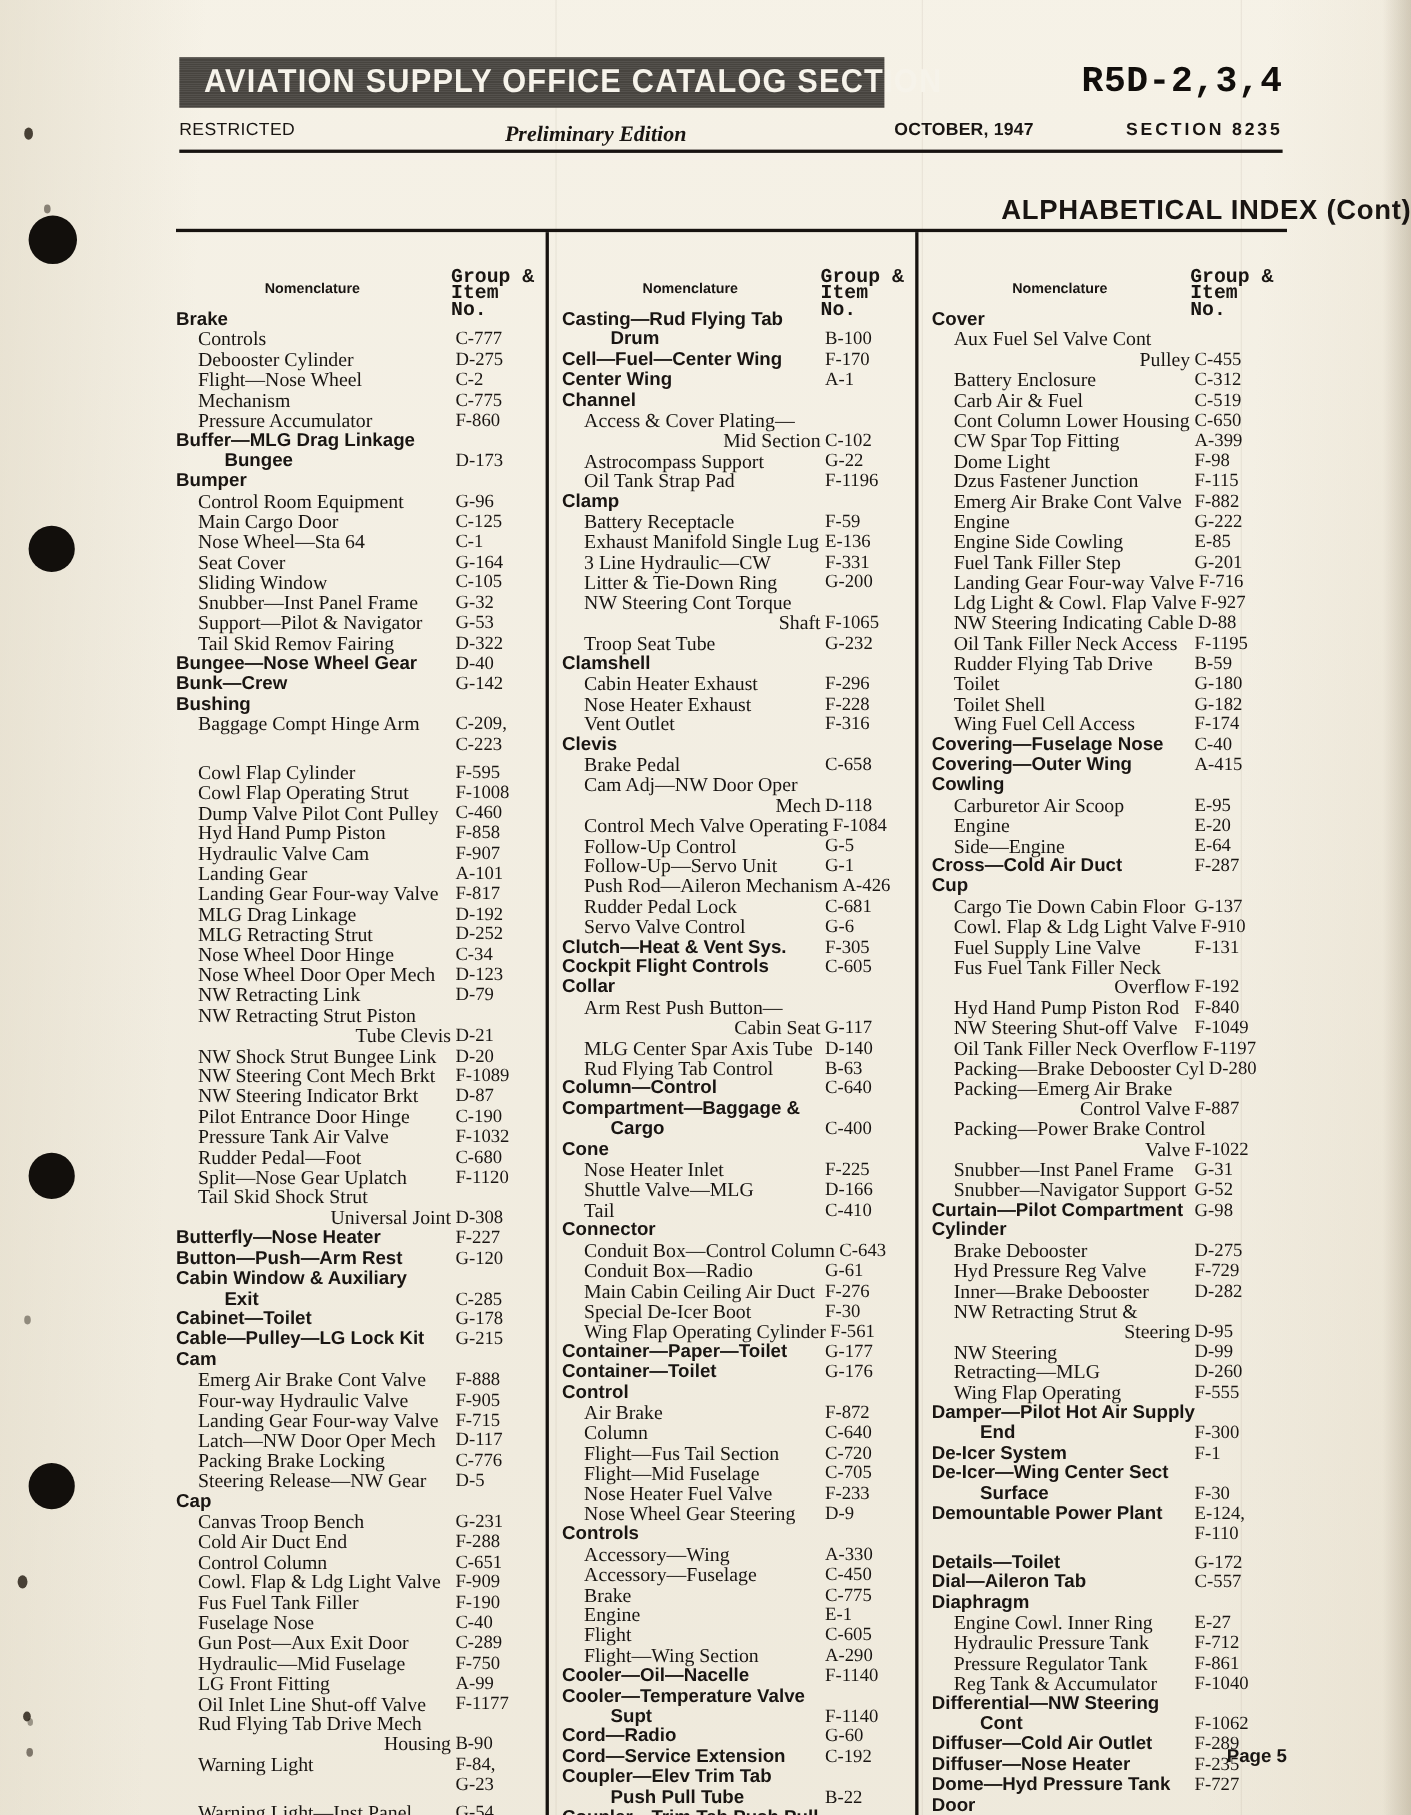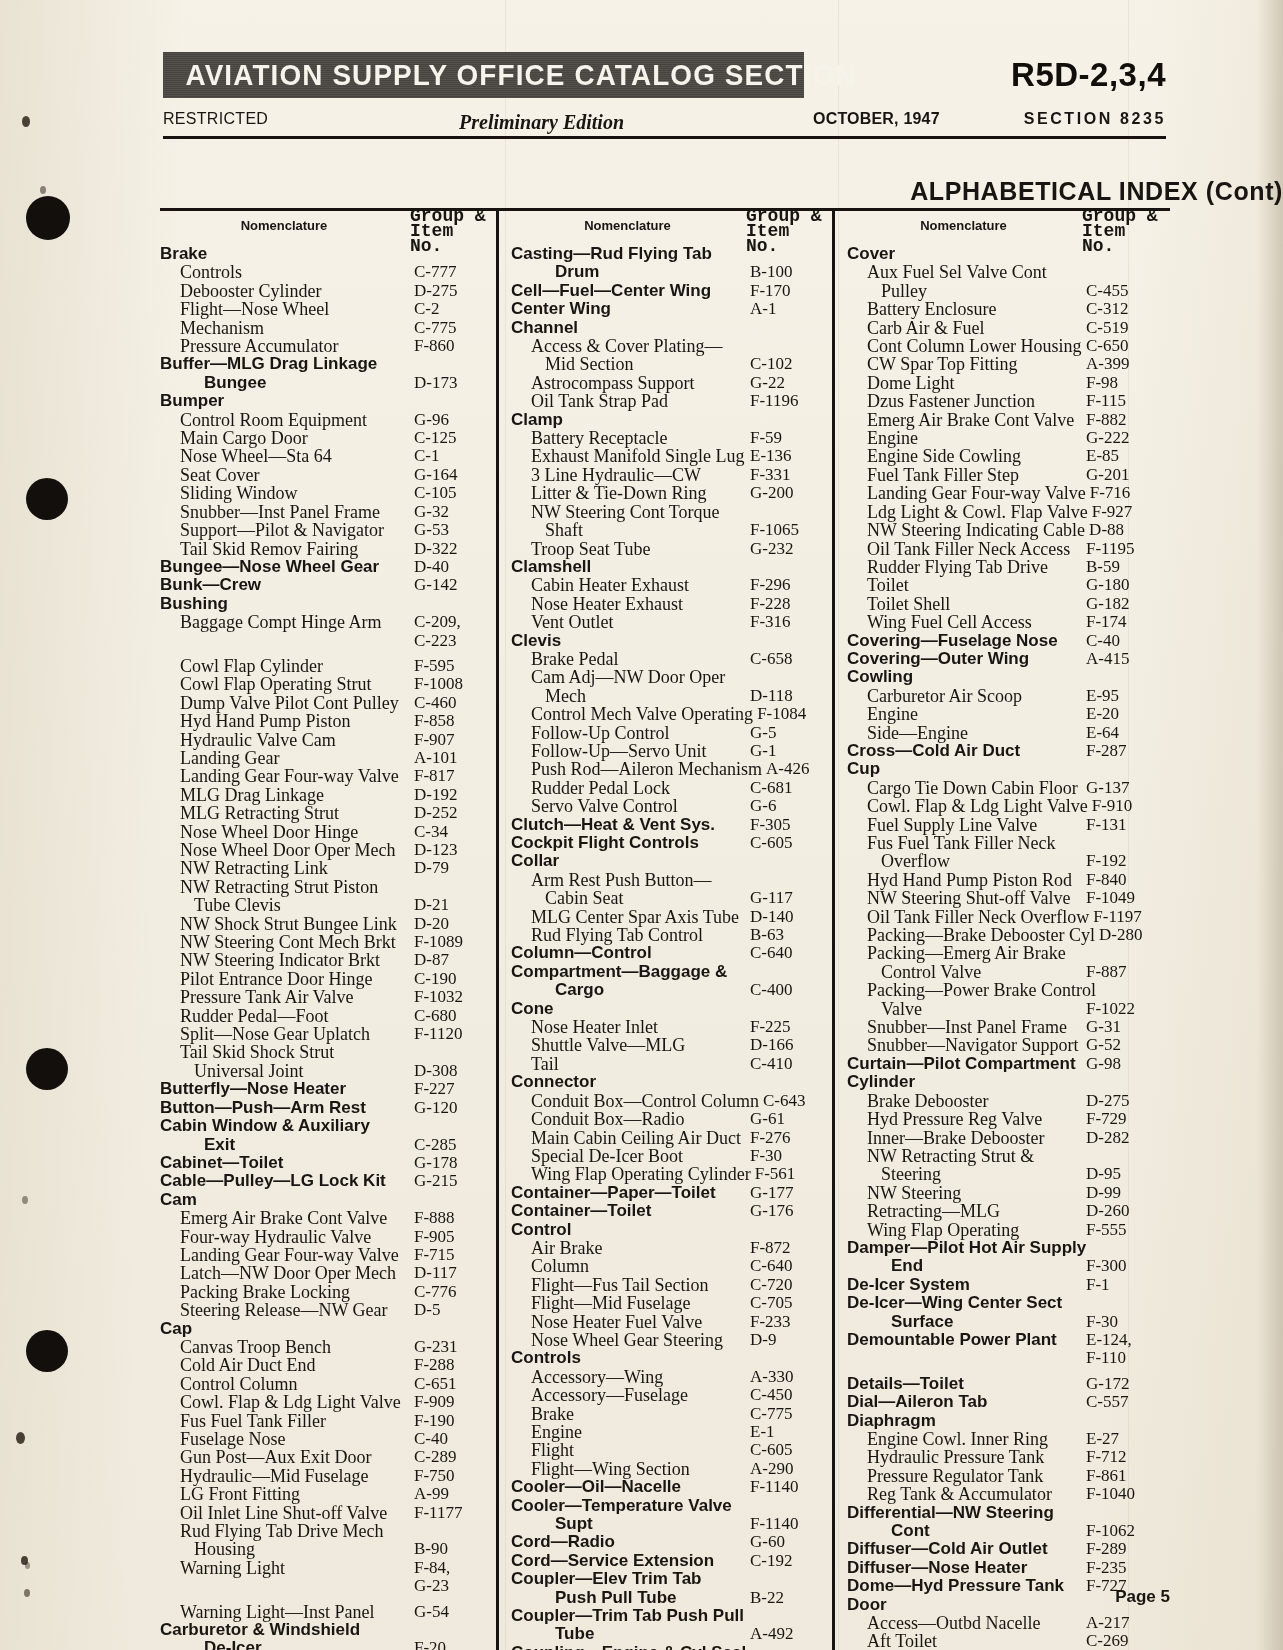--- a/index.html
+++ b/index.html
@@ -37,21 +37,21 @@
   .mast-bar span{
     display:block; color:#f6f3ea;
     font-family:"Liberation Sans", sans-serif;
     font-weight:bold; font-size:30px; letter-spacing:1.2px;
     text-align:center; line-height:46px;
     transform:scaleX(.93); transform-origin:center;
     white-space:nowrap;
   }
   .mast-code{
     position:absolute; right:0; top:0; height:46px; line-height:46px;
-    font-family:Liberation Sans, sans-serif; font-weight:bold;
+    font-family:Liberation Mono, monospace; font-weight:bold;
     font-size:33px; letter-spacing:.5px; white-space:nowrap; color:#110e0b;
   }
 
   .subhead{position:absolute; left:163px; top:110px; width:1003px; height:22px;}
   .sub-left{position:absolute; left:0; top:0; font-family:"Liberation Sans", sans-serif; font-weight:normal; font-size:16px; letter-spacing:.3px;}
   .sub-mid{position:absolute; left:296px; top:1px; font-family:"Liberation Serif", serif; font-style:italic; font-weight:bold; font-size:20px;}
   .sub-date{position:absolute; left:650px; top:0; font-family:"Liberation Sans", sans-serif; font-weight:bold; font-size:16px; letter-spacing:.2px;}
   .sub-section{position:absolute; right:0; top:0; font-family:"Liberation Sans", sans-serif; font-weight:bold; font-size:16px; letter-spacing:2.6px; white-space:nowrap;margin-left:20px;}
 
   .rule{position:absolute; left:163px; top:136px; width:1003px; height:3px; background:#171310;}
@@ -66,21 +66,21 @@
   .index{position:absolute; left:160px; top:208px; width:1010px;}
   .idx-toprule{position:absolute; left:0; top:0; width:1010px; height:3px; background:#171310;}
 
   .cols{position:absolute; left:0; top:3px; width:1010px; display:flex;}
   .col{position:relative; width:336px; box-sizing:border-box; padding:0 2px;}
   .col + .col{border-left:3px solid #171310;}
   .col.c1{padding-left:0;}
   .col.c2{padding-left:12px;}
   .col.c3{padding-left:12px;}
 
-  .colhead{position:relative; height:34px;}
+  .colhead{position:relative; height:34px;margin-top:36px;}
   .colhead .nm{
     position:absolute; left:0; right:0; top:7px; text-align:center;
     font-family:"Liberation Sans", sans-serif; font-weight:bold; font-size:13px;
     padding-right:86px;
   }
   .colhead .gi{
     position:absolute; right:0; top:-2px; width:84px; text-align:left;
     font-family:Liberation Mono, monospace; font-weight:bold; font-size:18px;
     line-height:15px;
   }
@@ -93,21 +93,21 @@
     line-height:18.4px;
   }
   .row .label{flex:1 1 auto; font-size:18px; white-space:nowrap;}
   .row .num{
     flex:0 0 auto; width:80px; font-size:17px; white-space:nowrap;
     padding-left:4px;
   }
   .row.head .label{font-family:"Liberation Sans", sans-serif; font-weight:bold; font-size:17px;}
   .row.head .num{font-family:"Liberation Serif", serif;}
   .row.sub .label{padding-left:20px;}
-  .row.cont .label{padding-left:34px;}
+  .row.cont .label{padding-left:34px;text-align:right;}
   .row.headcont .label{padding-left:44px; font-family:"Liberation Sans", sans-serif; font-weight:bold; font-size:17px;}
   .row.numonly .label{visibility:hidden;}
   .row.gap{height:7px; min-height:7px;}
 
   .footer-page{
     position:absolute; right:113px; bottom:43px;
     font-family:"Liberation Sans", sans-serif; font-weight:bold; font-size:17px;
   }
 
   

